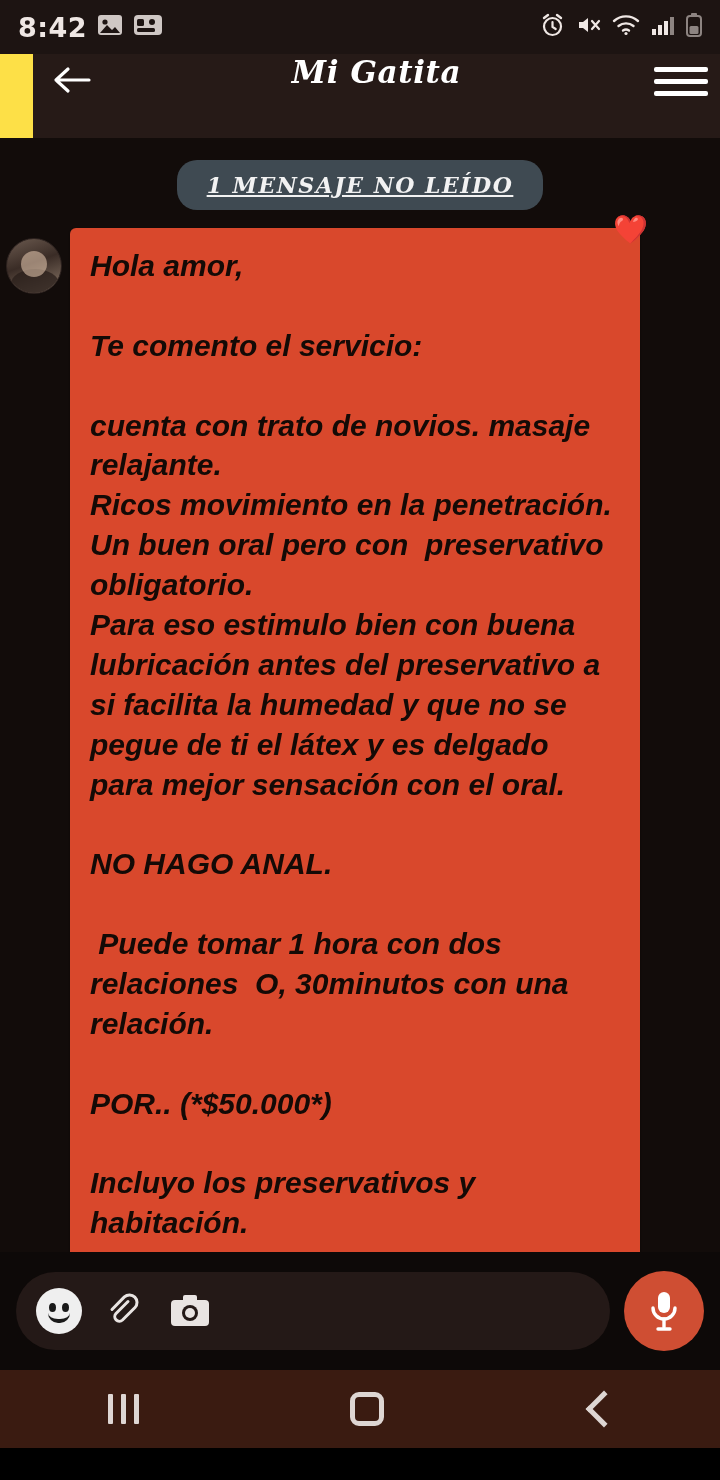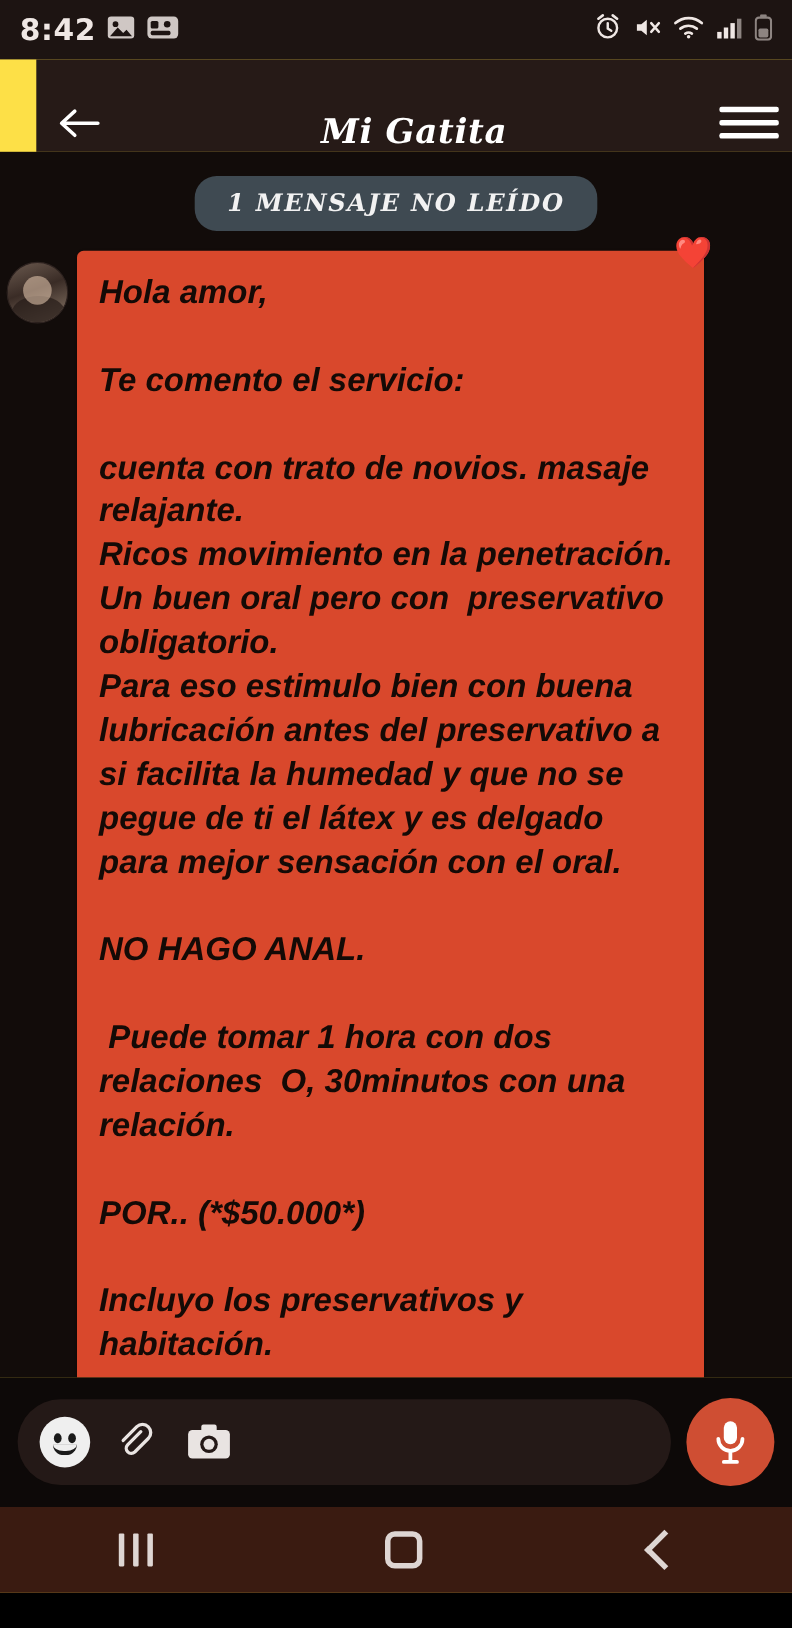--- a/index.html
+++ b/index.html
@@ -47,21 +47,21 @@
     gap: 11px;
   }
   .sicon { display: block; }
 
   
   .appbar {
     height: 84px;
     flex: 0 0 84px;
     background: #261a17;
     display: flex;
-    align-items: flex-end;
+    align-items: flex-start;
     padding: 0 12px;
     position: relative;
     margin-left: 33px;
   }
   .appbar-title {
     position: absolute;
     left: 0; right: 0;
     text-align: center;
     color: #fff;
     font-size: 31px;
@@ -105,20 +105,21 @@
   .unread-pill {
     background: #3f4a52;
     color: #f2f2f2;
     font-size: 22px;
     font-style: italic;
     font-weight: 700;
     font-family: "DejaVu Serif", serif;
     letter-spacing: 1.5px;
     padding: 12px 30px;
     border-radius: 20px;
+    text-decoration: underline;
   }
 
   .msg-row {
     display: flex;
     align-items: flex-start;
     padding: 18px 0 0 6px;
     position: relative;
   }
   .avatar {
     width: 56px; height: 56px;

